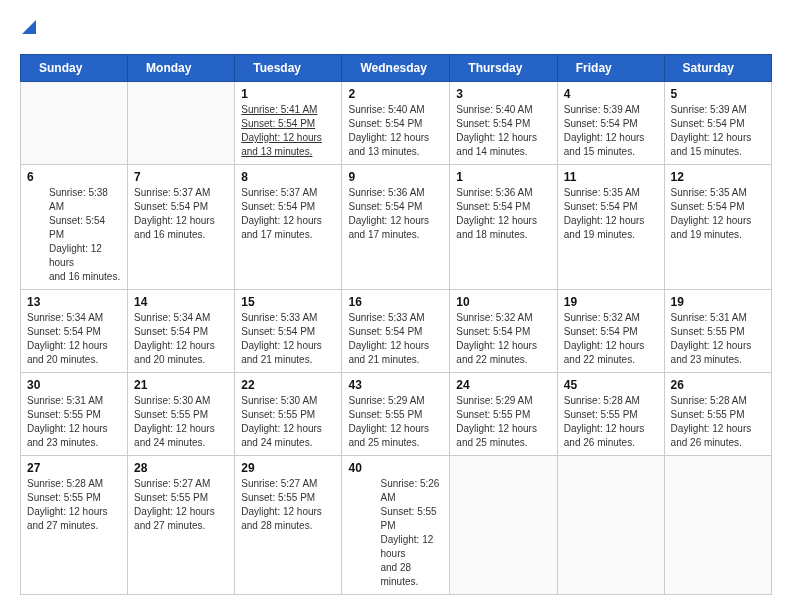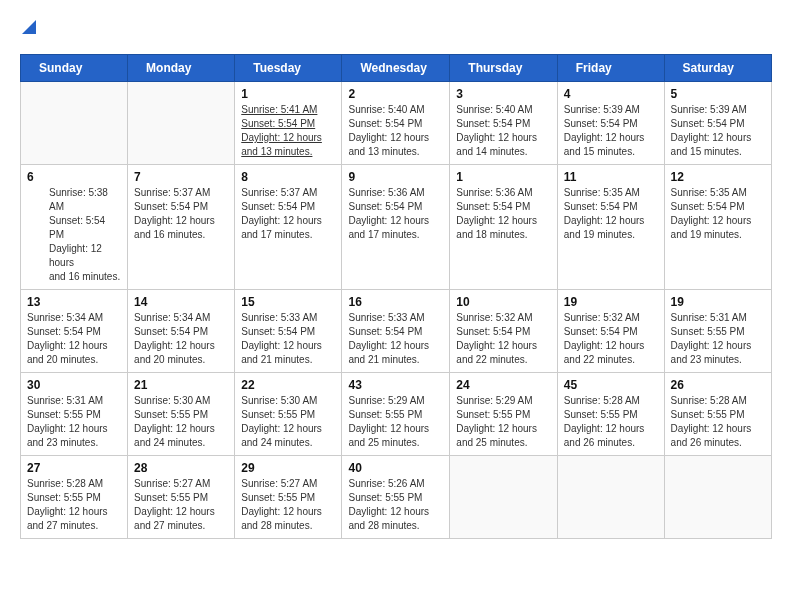--- a/index.html
+++ b/index.html
@@ -322,21 +322,21 @@
         </td>
         <td>
           <div class="day-number">29</div>
           <div class="day-info" style="white-space: pre-line;">Sunrise: 5:27 AM
 Sunset: 5:55 PM
 Daylight: 12 hours
 and 28 minutes.</div>
         </td>
         <td>
           <div class="day-number">40</div>
-          <div class="day-info" style="white-space: pre-line;">Sunrise: 5:26 AM
+          <div class="day-info" style="white-space: pre-line; margin-left: 32px;">Sunrise: 5:26 AM
 Sunset: 5:55 PM
 Daylight: 12 hours
 and 28 minutes.</div>
         </td>
         <td class="empty"></td>
         <td class="empty"></td>
         <td class="empty"></td>
       </tr>
     </tbody>
 </table>

